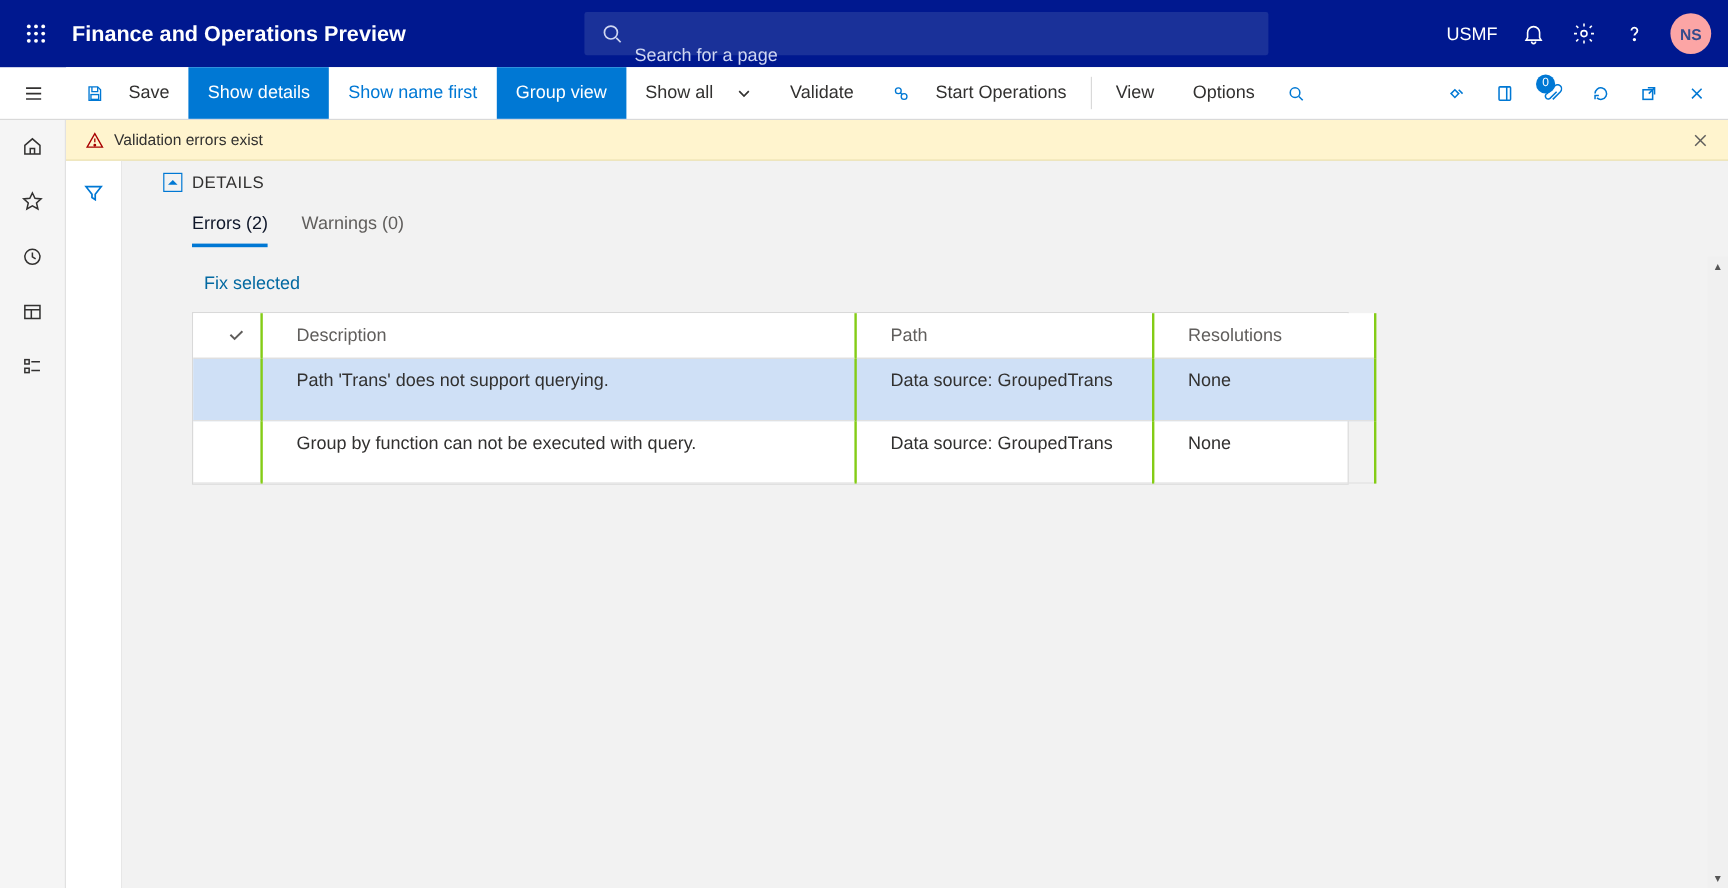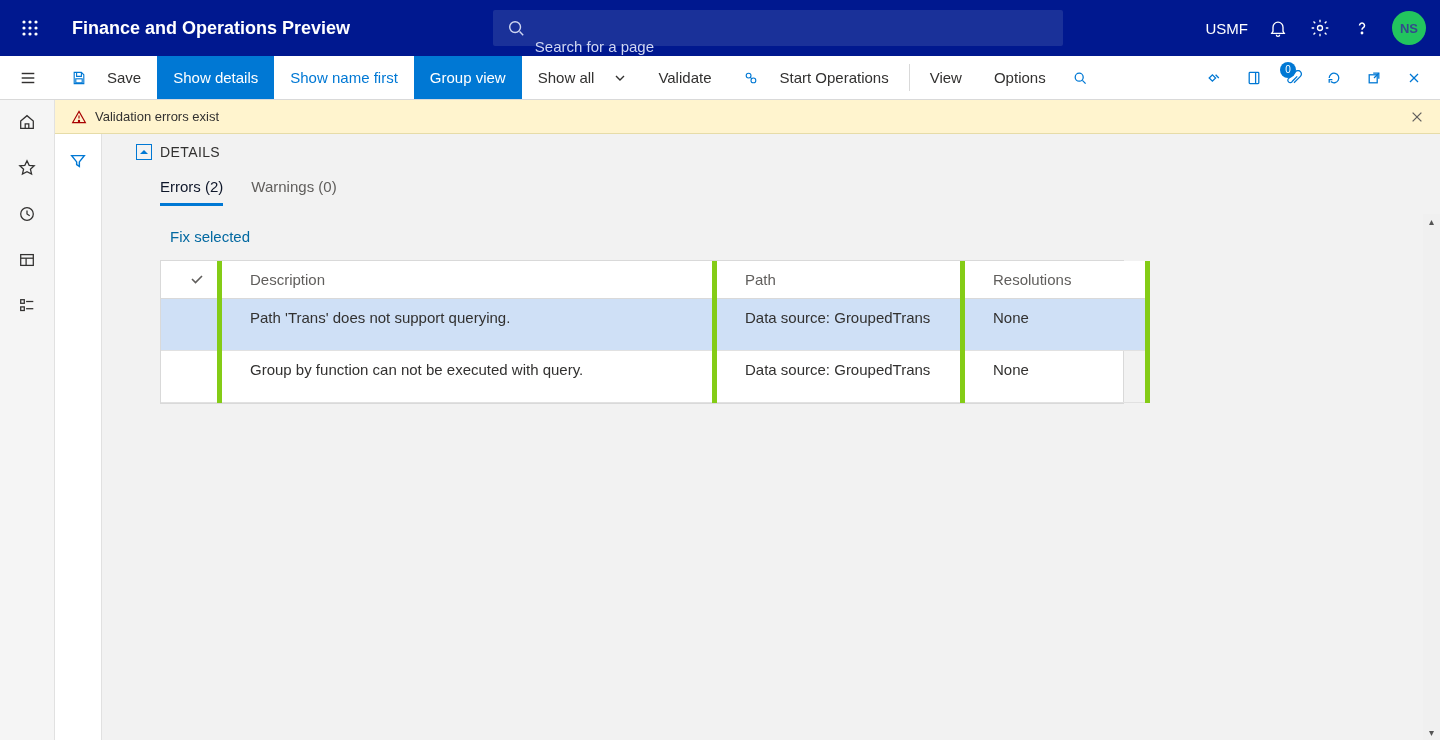--- a/index.html
+++ b/index.html
@@ -9,38 +9,38 @@
   .topbar {
     position: absolute; top: 0; left: 0; right: 0; height: 56px;
     background: #00188f; color: #fff; display: flex; align-items: center;
     padding-left: 12px;
   }
   .waffle {
     width: 36px; height: 36px; display: flex; align-items: center; justify-content: center;
     cursor: pointer;
   }
   .waffle svg { width: 18px; height: 18px; }
-  .app-title { margin-left: 24px; font-size: 18px; font-weight: 600; }
+  .app-title { margin-left: 12px; font-size: 18px; font-weight: 600; }
   .search-wrap {
     margin-left: auto; margin-right: auto; width: 570px; height: 36px;
     background: #1a3199; border-radius: 2px; display: flex; align-items: center;
     padding: 0 14px; color: #cfd6f1;
   }
   .search-wrap svg { width: 18px; height: 18px; margin-right: 10px; flex: none; }
   .search-input {
     flex: 1; background: transparent; border: none; outline: none; color: #fff;
     font-size: 15px;
     margin-top: 36px;
   }
   .search-input::placeholder { color: #cfd6f1; }
   .topbar-right { display: flex; align-items: center; gap: 18px; margin-right: 14px; }
   .topbar-right .txt { font-size: 15px; }
   .topbar-icon { width: 24px; height: 24px; display: flex; align-items: center; justify-content: center; cursor: pointer; }
   .avatar {
-    width: 34px; height: 34px; border-radius: 50%; background: #22c55e;
+    width: 34px; height: 34px; border-radius: 50%; background: #fca5a5;
     color: #344b8c; display: flex; align-items: center; justify-content: center;
     font-size: 13px; font-weight: 600;
   }
 
   
   .actionpane {
     position: absolute; top: 56px; left: 55px; right: 0; height: 44px;
     background: #fff; border-bottom: 1px solid #d9d9d9;
     display: flex; align-items: stretch;
   }
@@ -118,21 +118,21 @@
   }
   .tab.active { color: #0f172a; border-bottom: 3px solid #0078d4; text-align: right; }
 
   .list-toolbar { margin: 22px 0 0 34px; }
   .fix-btn { font-size: 15px; color: #0369a1; cursor: default; }
 
   .grid-wrap { margin: 14px 24px 0; background: #fff; border: 1px solid #d9d9d9; width: 964px; }
   table.grid { width: 100%; border-collapse: collapse; table-layout: fixed; }
   .grid th, .grid td {
     text-align: left; font-size: 15px; color: #323130; padding: 10px 28px;
-    border-right: 5px solid #84cc16; vertical-align: top;
+    border-right: 2px solid #84cc16; vertical-align: top;
   }
   .grid th { font-weight: 400; color: #605e5c; border-bottom: 1px solid #d9d9d9; background: #fff; }
   .grid tr { border-bottom: 1px solid #e1e1e1; }
   .grid tr.selected td { background: #cfe0f6; }
   .col-check { width: 34px; text-align: center; }
   .col-desc { width: 495px; }
   .col-path { width: 248px; }
   .col-res  { width: 185px; border-right: none; }
   .check-ico { color: #605e5c; }
   .grid td { height: 52px; }

